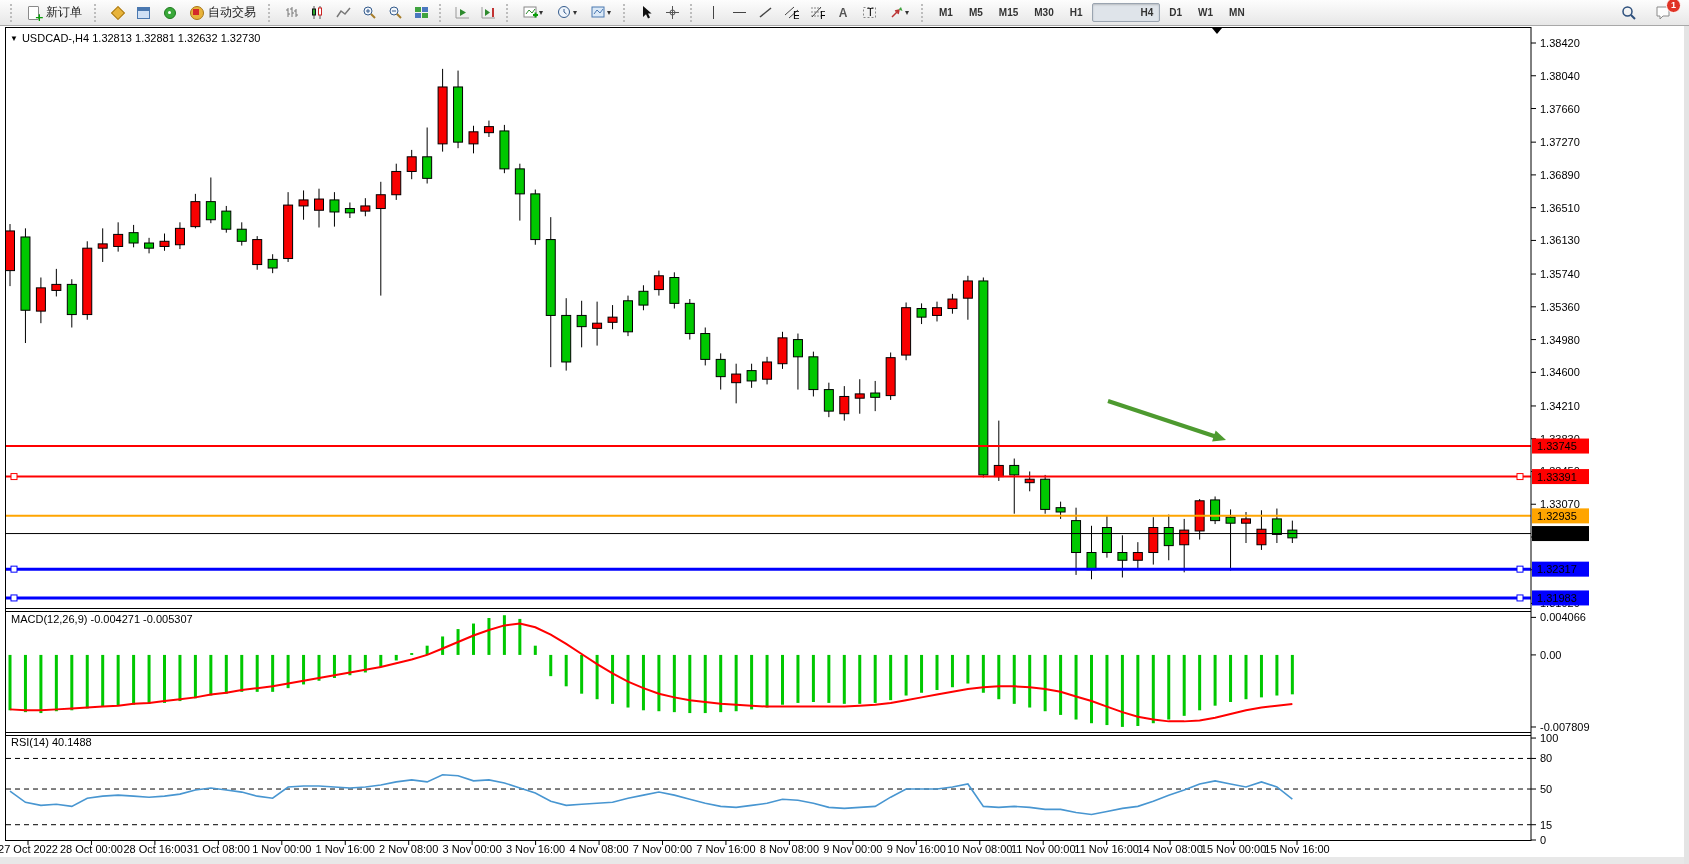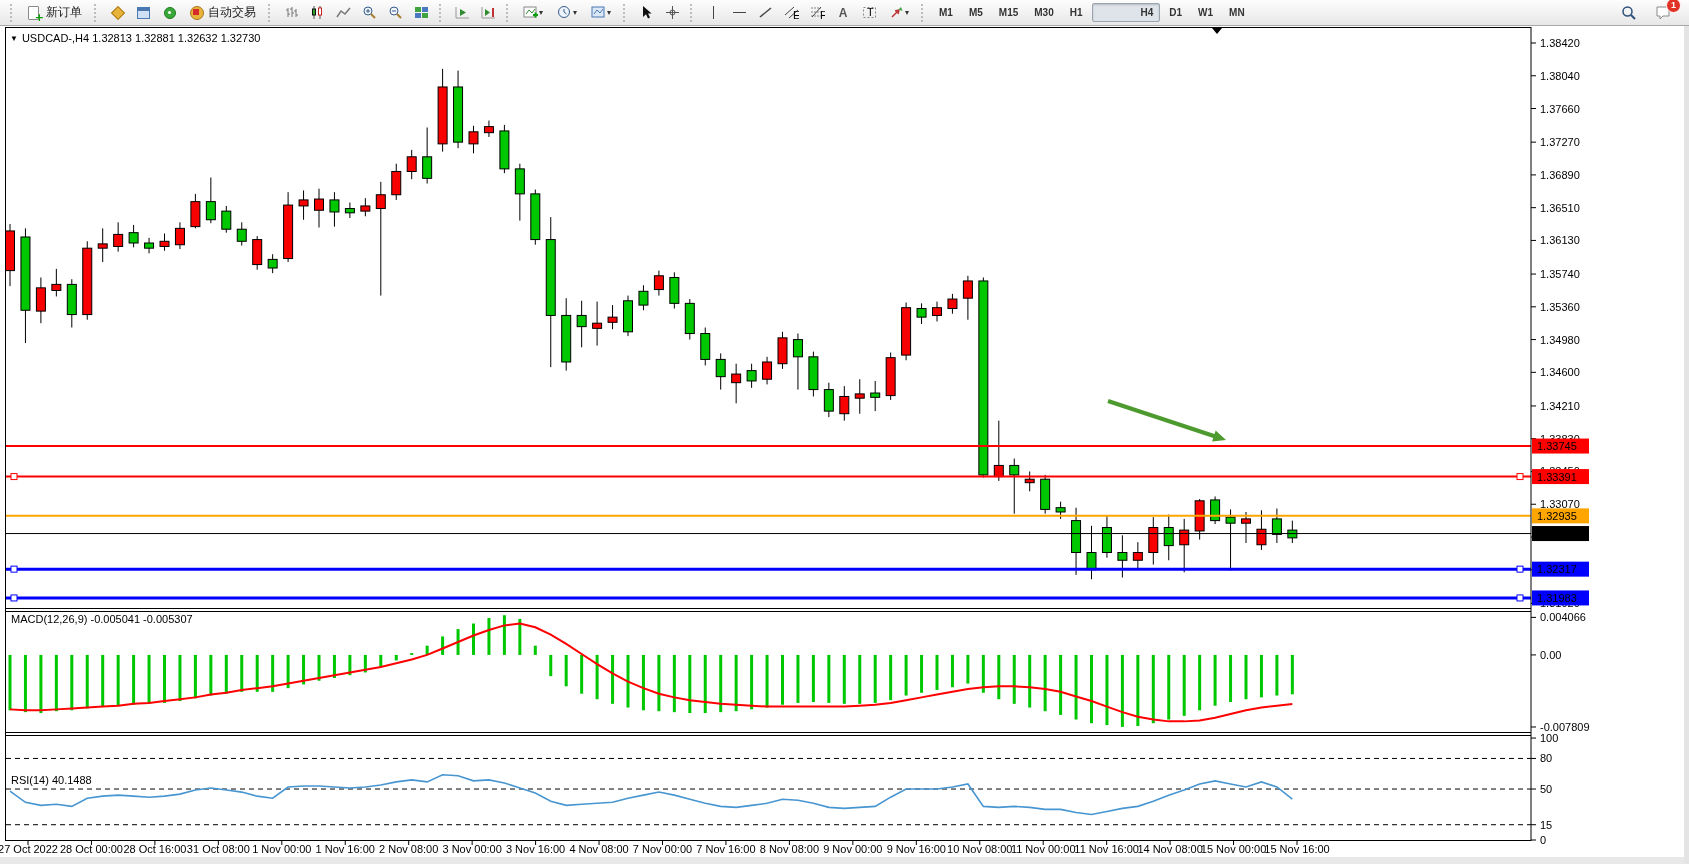--- a/index.html
+++ b/index.html
@@ -642,15 +642,15 @@
       <rect x="1532" y="526.0473496128659" width="57" height="15" fill="#000000"></rect>
       <text x="1537" y="537.5473496128659" fill="#fff">1.32730</text>
       <rect x="1532" y="561.6529184038127" width="57" height="15" fill="#0000ff"></rect>
       <text x="1537" y="573.1529184038127" fill="#fff">1.32317</text>
       <rect x="1532" y="590.4477367480644" width="57" height="15" fill="#0000ff"></rect>
       <text x="1537" y="601.9477367480644" fill="#fff">1.31983</text>
     </svg>
   <div id="symline" class="olabel" style="left:10px;top:6px;">
     <span class="tri">▼</span><span>USDCAD-,H4 1.32813 1.32881 1.32632 1.32730</span>
   </div>
-  <div class="olabel" style="left:11px;top:587px;">MACD(12,26,9) -0.005041 -0.005307</div>
-  <div class="olabel" style="left:11px;top:710px;margin-top:38px;">RSI(14) 40.1488</div>
+  <div class="olabel" style="left:11px;top:587px;">MACD(12,26,9) -0.004271 -0.005307</div>
+  <div class="olabel" style="left:11px;top:710px;">RSI(14) 40.1488</div>
 </div>
 
 </body></html>

